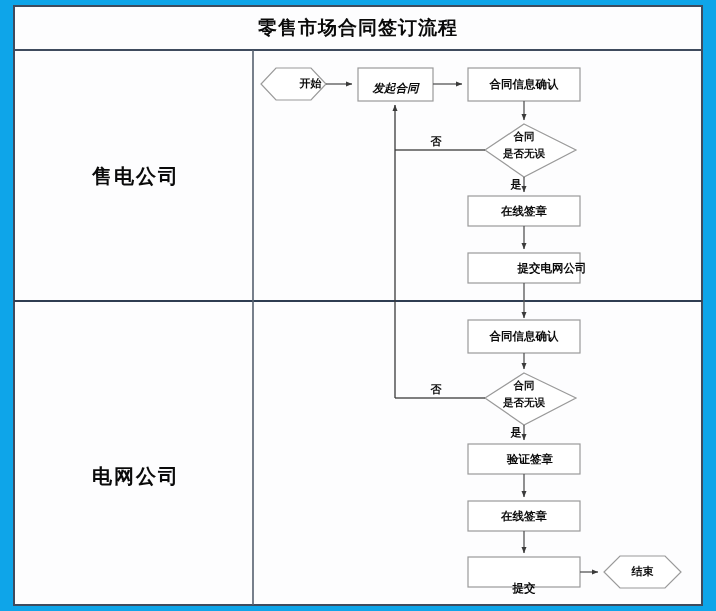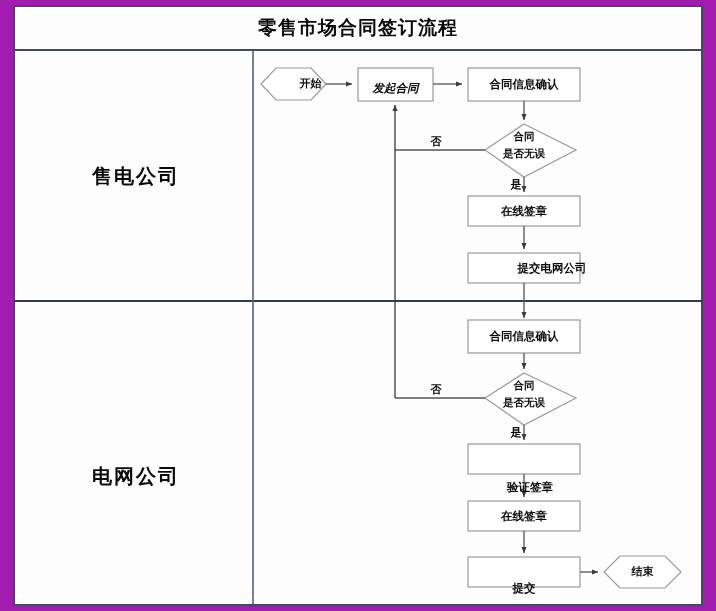--- a/index.html
+++ b/index.html
@@ -10,21 +10,21 @@
   body {
     width: 716px;
     height: 611px;
     font-family: "DejaVu Sans", "Liberation Sans", sans-serif;
     overflow: hidden;
   }
   #canvas {
     position: relative;
     width: 716px;
     height: 611px;
-    background: #a21caf;
+    background: #0ea5e9;
   }
   svg.layer {
     position: absolute;
     left: 0;
     top: 0;
     width: 716px;
     height: 611px;
   }
   .node-text {
     position: absolute;
@@ -178,18 +178,18 @@
   <div class="node-text t-box" style="left:496px; top:253px; width:112px; height:30px;">提交电网公司</div>
 
   <div class="node-text t-box" style="left:468px; top:320px; width:112px; height:33px;">合同信息确认</div>
 
   <div class="node-text t-dec" style="left:489px; top:377px; width:70px; height:16px;">合同</div>
   <div class="node-text t-dec" style="left:489px; top:394px; width:70px; height:17px;">是否无误</div>
 
   <div class="node-text t-edge" style="left:423px; top:382px; width:26px; height:16px;">否</div>
   <div class="node-text t-edge" style="left:503px; top:425px; width:26px; height:16px;">是</div>
 
-  <div class="node-text t-box" style="left:468px; top:444px; width:124px; height:30px;margin-top:28px;">验证签章</div>
+  <div class="node-text t-box" style="left:468px; top:444px; width:124px; height:30px;">验证签章</div>
   <div class="node-text t-box" style="left:468px; top:501px; width:112px; height:30px;">在线签章</div>
   <div class="node-text t-box" style="left:468px; top:557px; width:112px; height:30px;margin-top:16px;">提交</div>
   <div class="node-text t-term" style="left:604px; top:556px; width:77px; height:32px;">结束</div>
 
 </div>
 
 </body></html>

